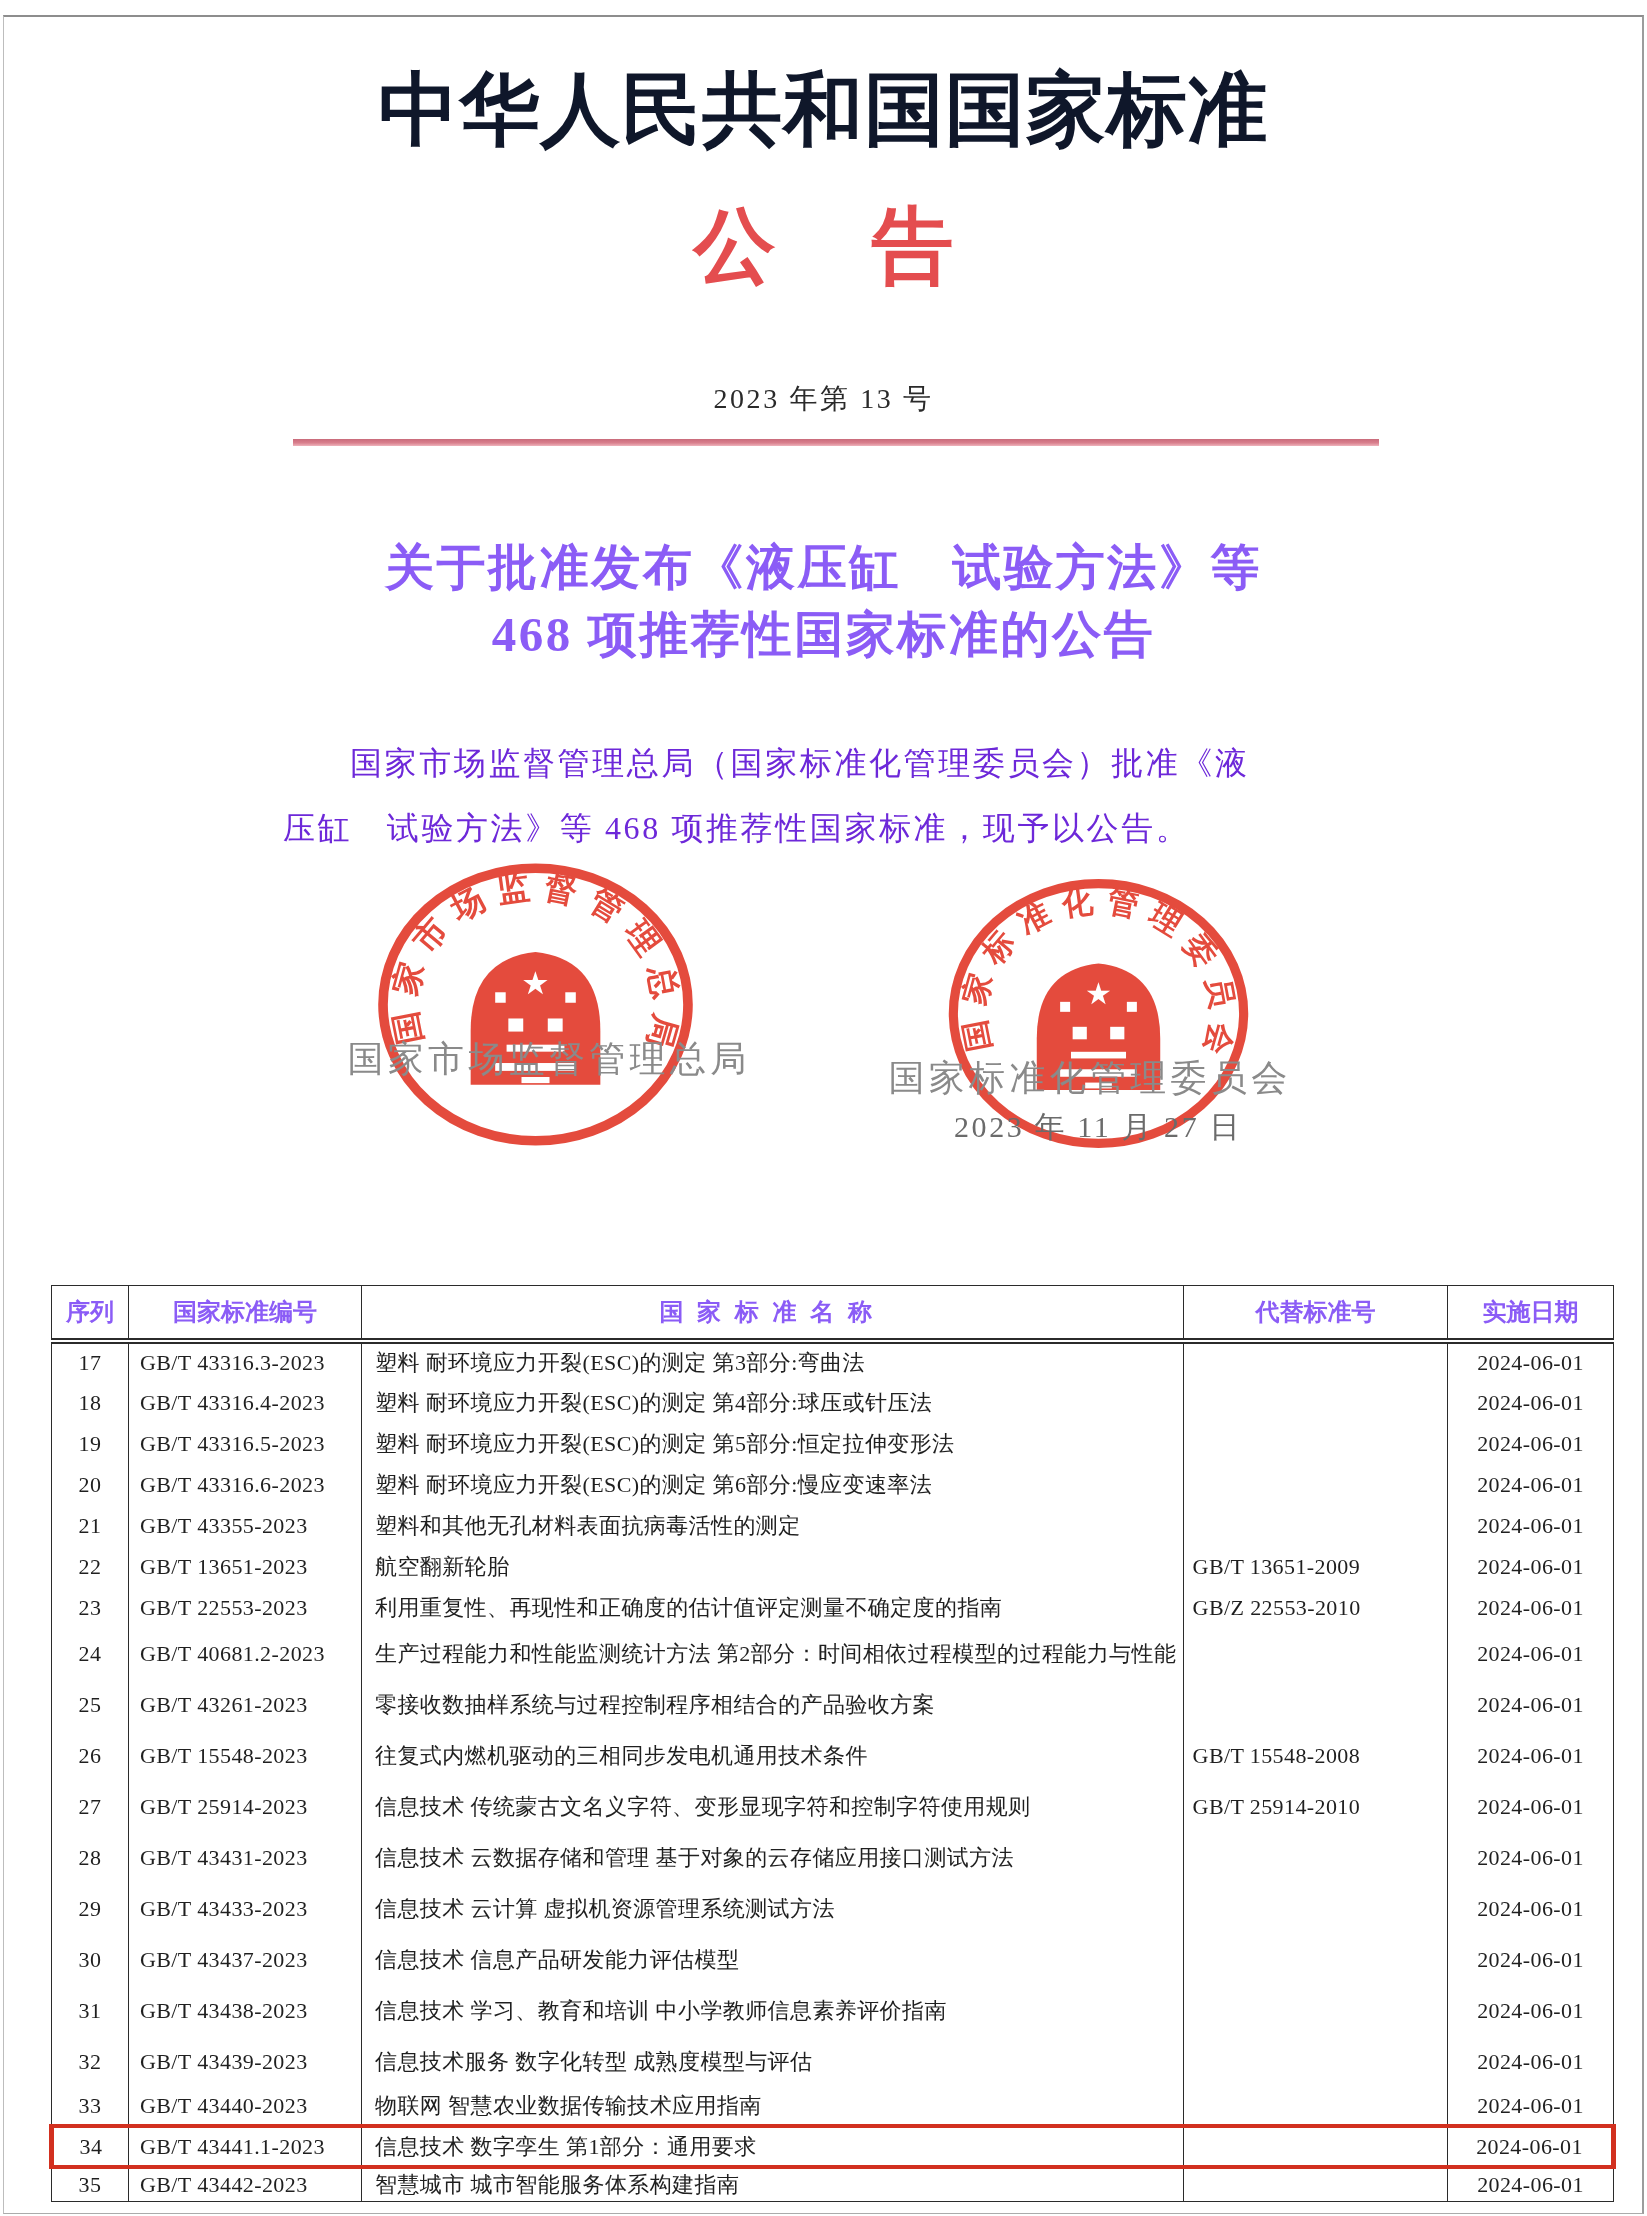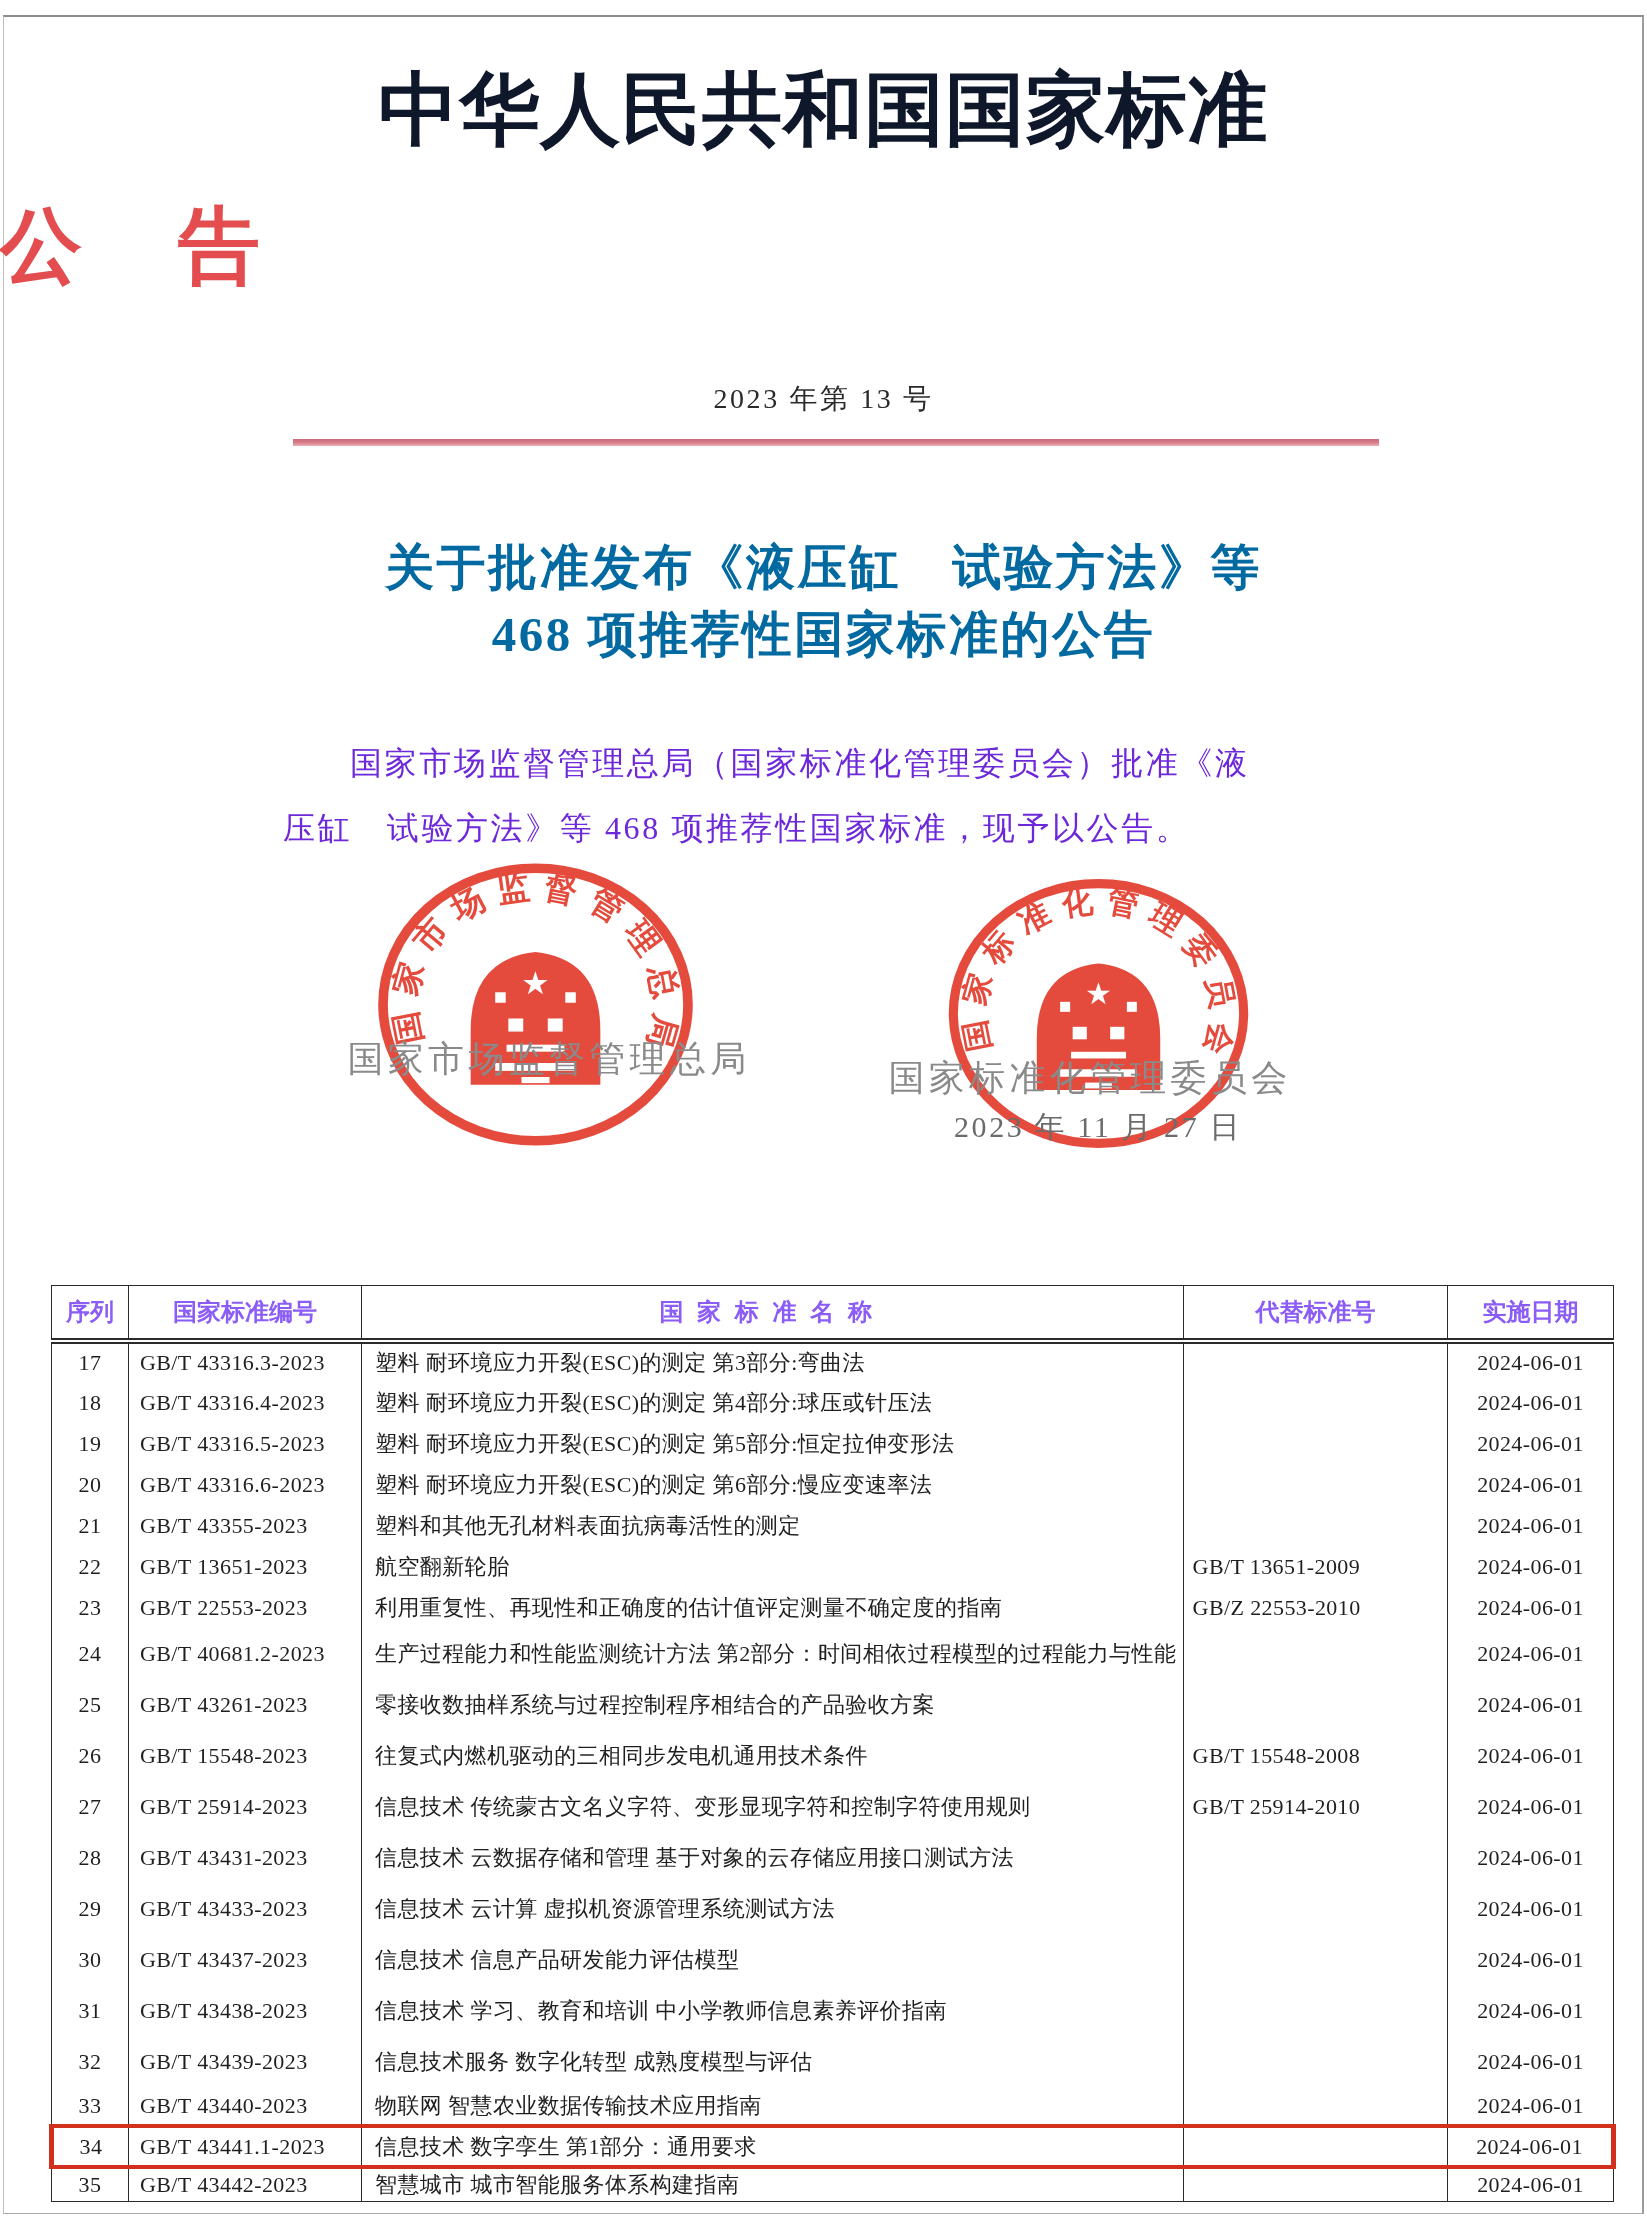--- a/index.html
+++ b/index.html
@@ -5,29 +5,29 @@
   html,body{margin:0;padding:0;background:#ffffff;}
   .page{
     position:relative;width:1647px;height:2216px;background:#fff;overflow:hidden;
     font-family:"Liberation Serif","DejaVu Serif",serif;color:#1c1c1c;
   }
   .frame{position:absolute;left:2.6px;top:14.6px;right:3.4px;bottom:1.7px;
     border-top:2.6px solid #8d8d8d;border-left:1.7px solid #bdbdbd;
     border-right:2.6px solid #9c9c9c;border-bottom:1.7px solid #ababab;pointer-events:none;}
   .doc-title{position:absolute;top:57px;left:0;width:100%;text-align:center;
     font-size:80px;font-weight:bold;color:#0f172a;letter-spacing:0.9px;white-space:nowrap;}
-  .gonggao{position:absolute;top:192px;left:0;width:100%;text-align:left;
+  .gonggao{position:absolute;top:192px;left:0;width:100%;text-align:center;
     font-size:82px;font-weight:bold;color:#e44d4f;}
   .gonggao span{letter-spacing:96px;margin-right:-96px;}
   .issue-no{position:absolute;top:380px;left:0;width:100%;text-align:center;
     font-size:28px;letter-spacing:2.6px;color:#2a2a2a;}
   .red-rule{position:absolute;top:439px;left:293px;width:1086px;height:6.9px;
     background:linear-gradient(180deg,#c96b7b 0%,#d97f8d 55%,#eeb3bc 100%);}
   .heading{position:absolute;top:534px;left:0;width:100%;text-align:center;
-    font-size:49px;font-weight:bold;line-height:67px;color:#0369a1;letter-spacing:2.6px;}
+    font-size:49px;font-weight:bold;line-height:67px;color:#8b5cf6;letter-spacing:2.6px;}
   .body-par{position:absolute;top:731px;left:283px;width:1158px;
     font-size:32px;line-height:65px;color:#6d28d9;letter-spacing:2.6px;}
   .body-par .l1{text-indent:67px;}
   .seal{position:absolute;mix-blend-mode:multiply;opacity:0.92;}
   .seal-left{left:369px;top:856px;width:333px;height:297px;}
   .seal-right{left:940px;top:872px;width:317px;height:283px;}
   .sig{position:absolute;color:#8a8a8a;font-size:36px;letter-spacing:4.3px;
     text-align:center;white-space:nowrap;z-index:1;}
   .sig-left{left:339px;top:1035px;width:420px;}
   .sig-right{left:886px;top:1054px;width:408px;}

